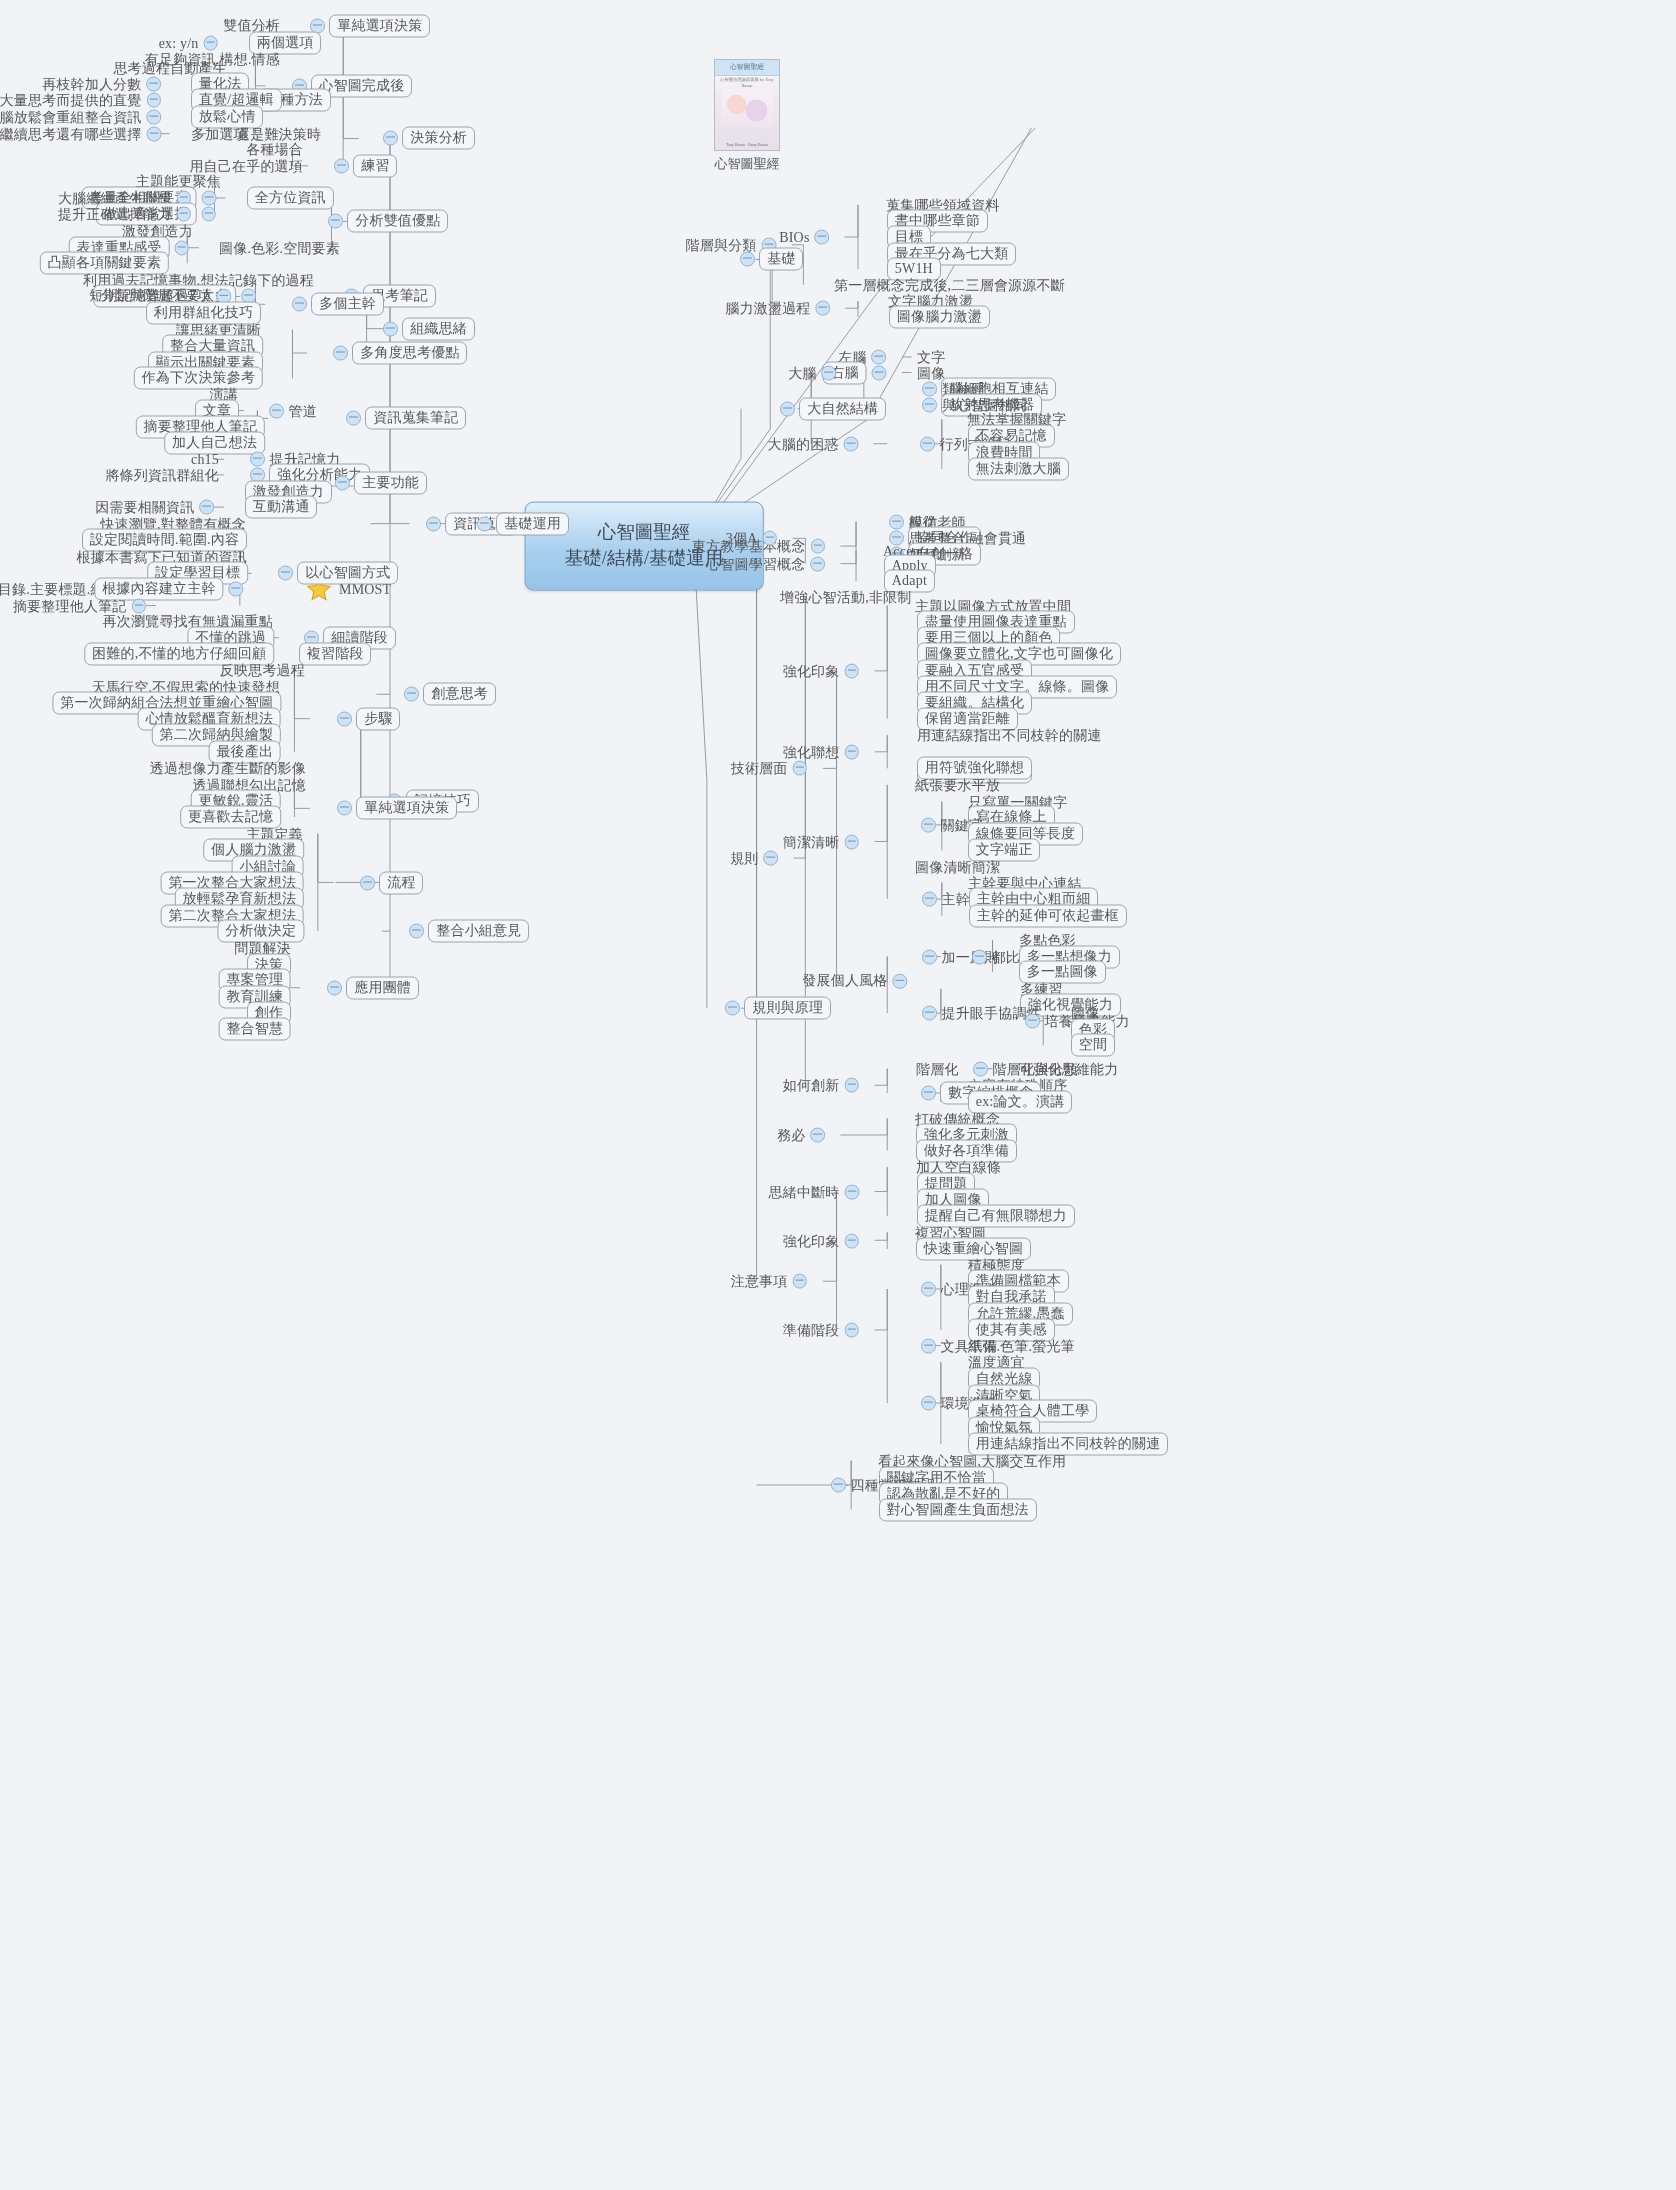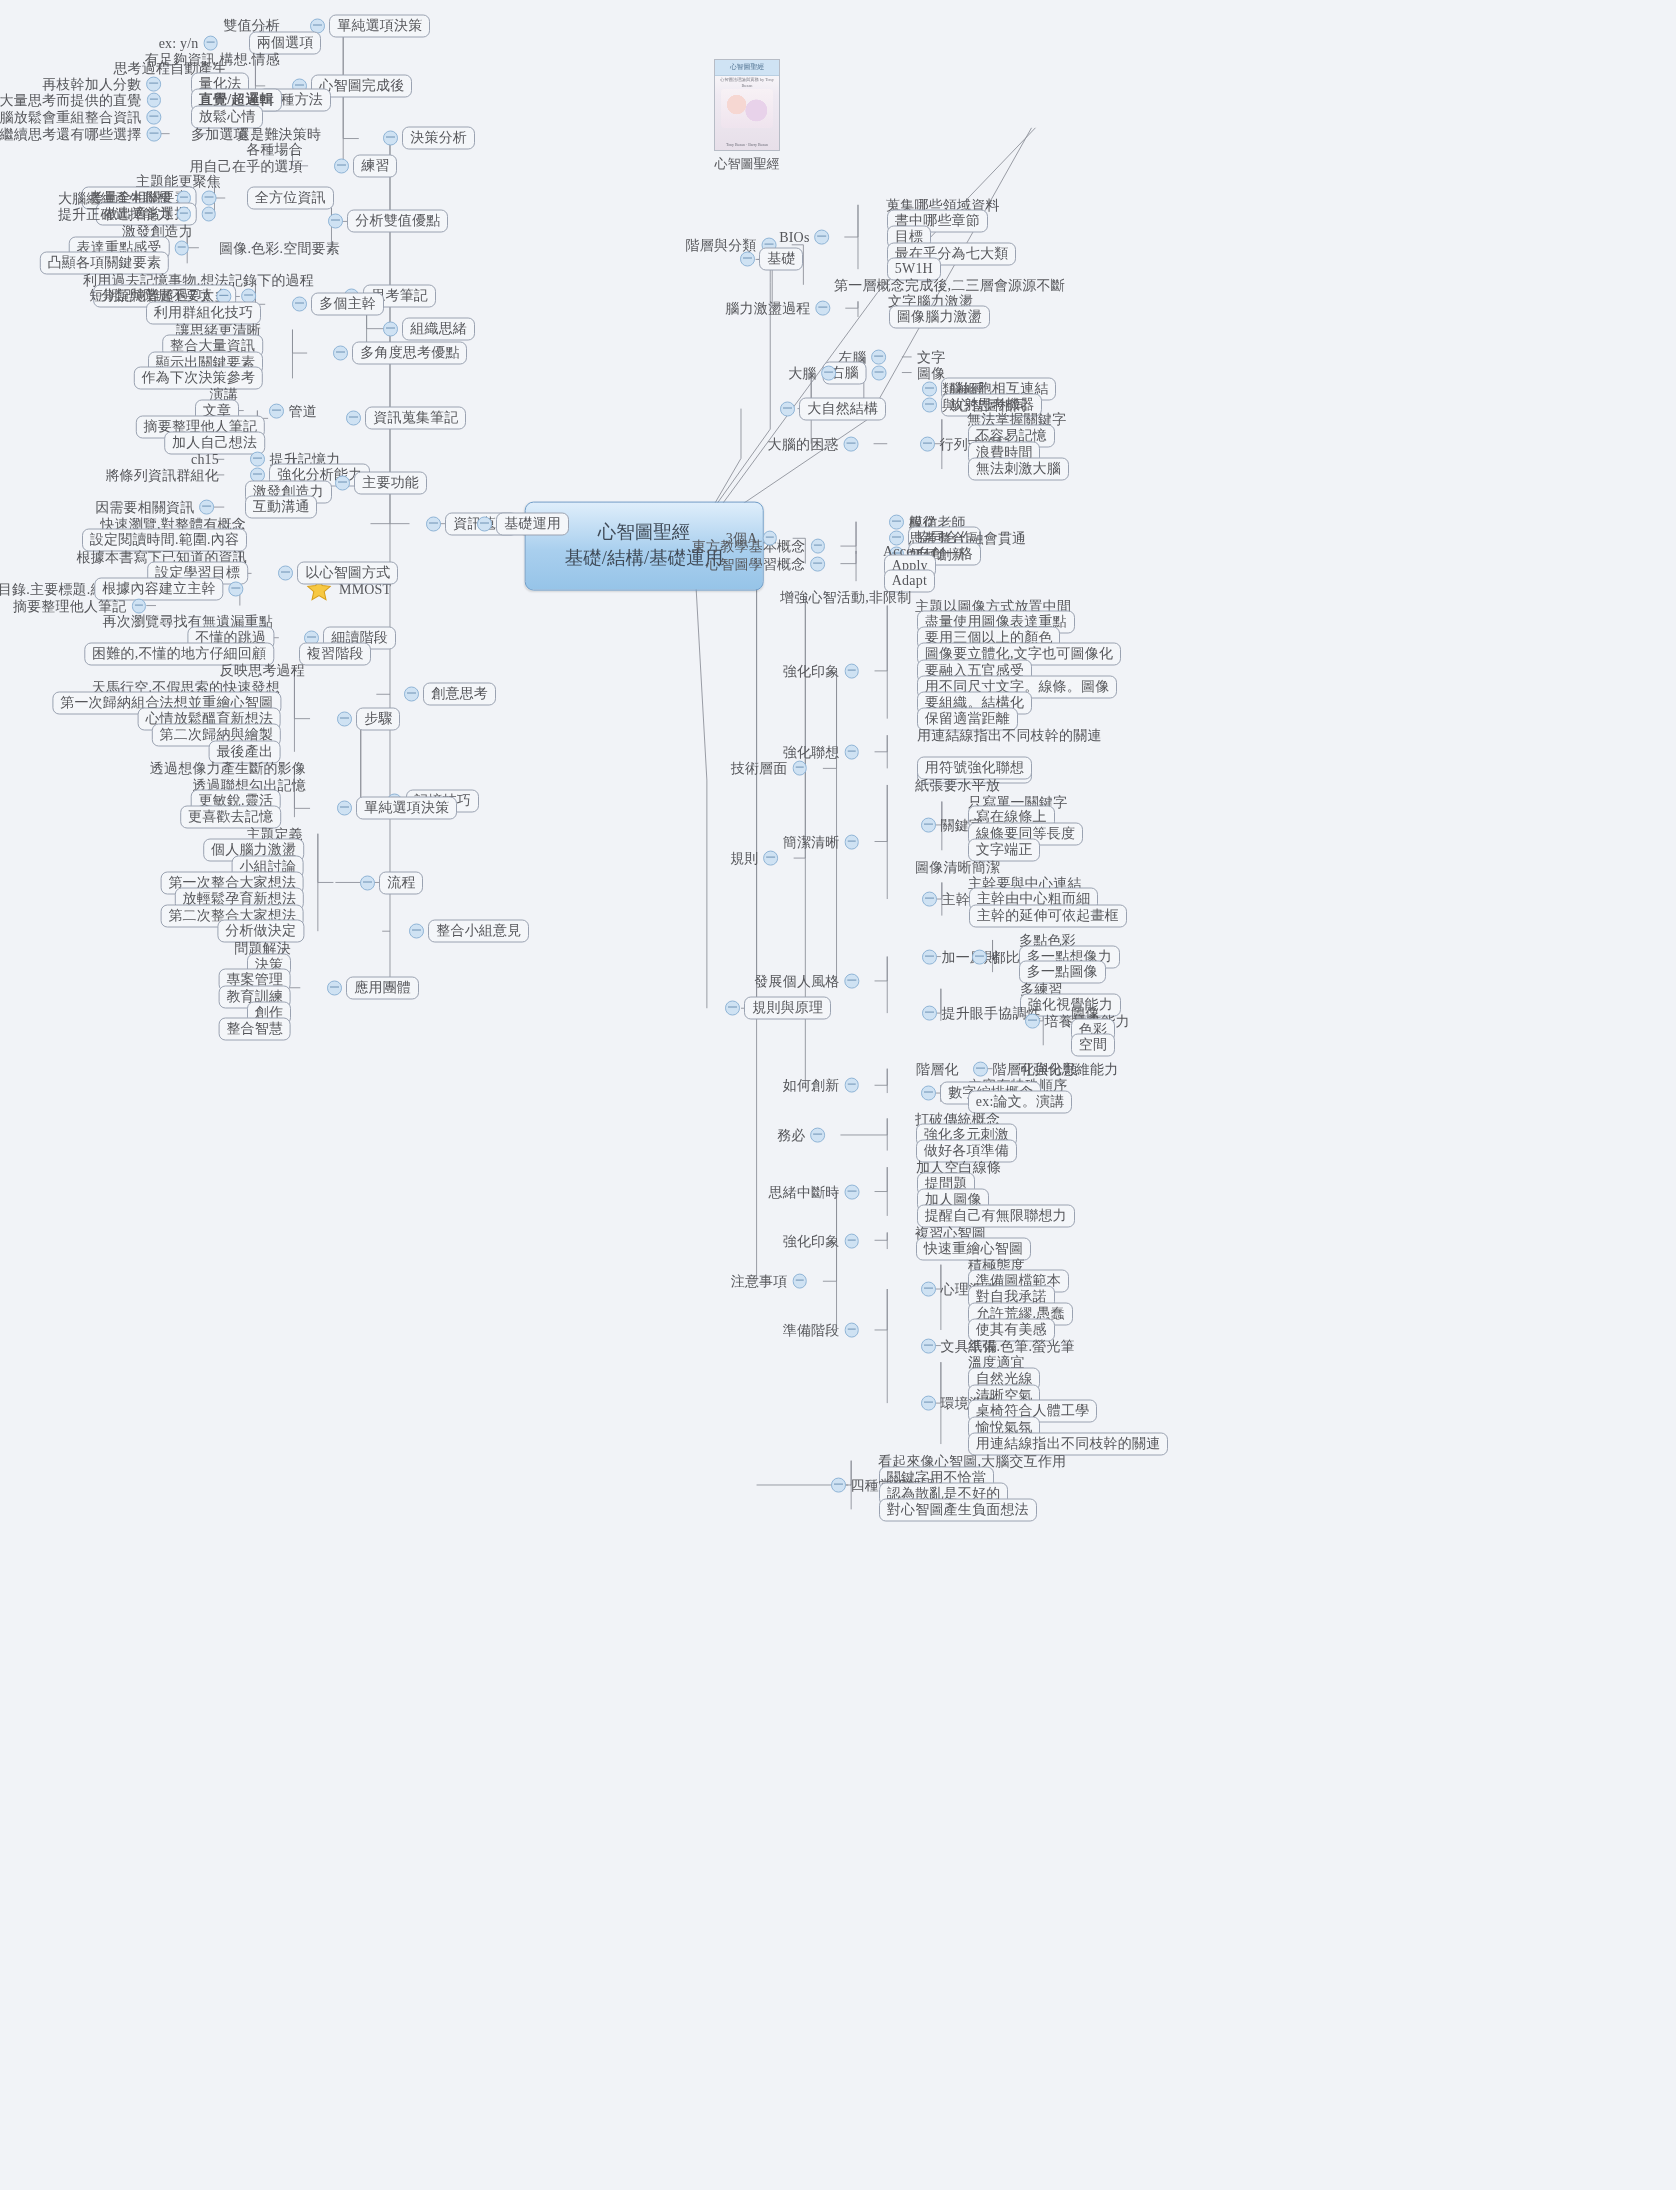--- a/index.html
+++ b/index.html
@@ -306,21 +306,21 @@
 <div class="node r" style="left: 280px; top: 25px;"><span class="txt">雙值分析</span></div>
     <div class="node boxed" style="left: 305px; top: 26px;"><span class="bub"></span><span class="txt">單純選項決策</span></div>
     <div class="node r" style="left: 223px; top: 43px;"><span class="txt">ex: y/n</span><span class="bub"></span></div>
     <div class="node boxed" style="left: 249px; top: 43px;"><span class="txt">兩個選項</span></div>
     <div class="node r" style="left: 280px; top: 59px;"><span class="txt">有足夠資訊.構想.情感</span></div>
     <div class="node boxed" style="left: 287px; top: 86px;"><span class="bub"></span><span class="txt">心智圖完成後</span></div>
     <div class="node r" style="left: 227px; top: 68px;"><span class="txt">思考過程自動產生</span></div>
     <div class="node boxed" style="left: 191px; top: 84px;"><span class="txt">量化法</span></div>
     <div class="node r" style="left: 166px; top: 84px;"><span class="txt">再枝幹加人分數</span><span class="bub"></span></div>
     <div class="node boxed" style="left: 234px; top: 100px;"><span class="bub"></span><span class="txt">四種方法</span></div>
-    <div class="node boxed" style="left: 191px; top: 100px; font-weight: bold;"><span class="txt">直覺/超邏輯</span></div>
+    <div class="node boxed" style="left: 191px; top: 100px;"><span class="txt">直覺/超邏輯</span></div>
     <div class="node r" style="left: 166px; top: 100px;"><span class="txt">大腦可大量思考而提供的直覺</span><span class="bub"></span></div>
     <div class="node boxed" style="left: 191px; top: 117px;"><span class="txt">放鬆心情</span></div>
     <div class="node r" style="left: 166px; top: 117px;"><span class="txt">大腦放鬆會重組整合資訊</span><span class="bub"></span></div>
     <div class="node" style="left: 236px; top: 134px;"><span class="txt">還是難決策時</span></div>
     <div class="node" style="left: 191px; top: 134px;"><span class="txt">多加選項</span></div>
     <div class="node r" style="left: 166px; top: 134px;"><span class="txt">繼續思考還有哪些選擇</span><span class="bub"></span></div>
     <div class="node boxed" style="left: 378px; top: 138px;"><span class="bub"></span><span class="txt">決策分析</span></div>
     <div class="node r" style="left: 303px; top: 149px;"><span class="txt">各種場合</span></div>
     <div class="node boxed" style="left: 329px; top: 166px;"><span class="bub"></span><span class="txt">練習</span></div>
     <div class="node r" style="left: 303px; top: 166px;"><span class="txt">用自己在乎的選項</span></div>
@@ -472,21 +472,21 @@
     <div class="node" style="left: 915px; top: 867px;"><span class="txt">圖像清晰簡潔</span></div>
     <div class="node" style="left: 968px; top: 883px;"><span class="txt">主幹要與中心連結</span></div>
     <div class="node" style="left: 917px; top: 899px;"><span class="bub"></span><span class="txt">主幹</span></div>
     <div class="node boxed" style="left: 969px; top: 899px;"><span class="txt">主幹由中心粗而細</span></div>
     <div class="node boxed" style="left: 969px; top: 916px;"><span class="txt">主幹的延伸可依起畫框</span></div>
     <div class="node" style="left: 1019px; top: 940px;"><span class="txt">多點色彩</span></div>
     <div class="node" style="left: 917px; top: 957px;"><span class="bub"></span><span class="txt">加一原則</span></div>
     <div class="node" style="left: 967px; top: 957px;"><span class="bub"></span><span class="txt">都比上次</span></div>
     <div class="node boxed" style="left: 1019px; top: 957px;"><span class="txt">多一點想像力</span></div>
     <div class="node boxed" style="left: 1019px; top: 972px;"><span class="txt">多一點圖像</span></div>
-    <div class="node r" style="left: 864px; top: 981px;"><span class="txt">發展個人風格</span><span class="bub"></span></div>
+    <div class="node r" style="left: 912px; top: 981px; font-family: Liberation Mono, monospace;"><span class="txt">發展個人風格</span><span class="bub"></span></div>
     <div class="node" style="left: 1020px; top: 989px;"><span class="txt">多練習</span></div>
     <div class="node boxed" style="left: 1020px; top: 1005px;"><span class="txt">強化視覺能力</span></div>
     <div class="node" style="left: 917px; top: 1013px;"><span class="bub"></span><span class="txt">提升眼手協調性</span></div>
     <div class="node" style="left: 1071px; top: 1013px;"><span class="txt">圖像</span></div>
     <div class="node" style="left: 1020px; top: 1021px;"><span class="bub"></span><span class="txt">培養插畫能力</span></div>
     <div class="node boxed" style="left: 1071px; top: 1030px;"><span class="txt">色彩</span></div>
     <div class="node boxed" style="left: 1071px; top: 1045px;"><span class="txt">空間</span></div>
     <div class="node" style="left: 968px; top: 1069px;"><span class="bub"></span><span class="txt">階層化與分類</span></div>
     <div class="node" style="left: 916px; top: 1069px;"><span class="txt">階層化</span></div>
     <div class="node" style="left: 1019px; top: 1069px;"><span class="txt">可強化思維能力</span></div>

